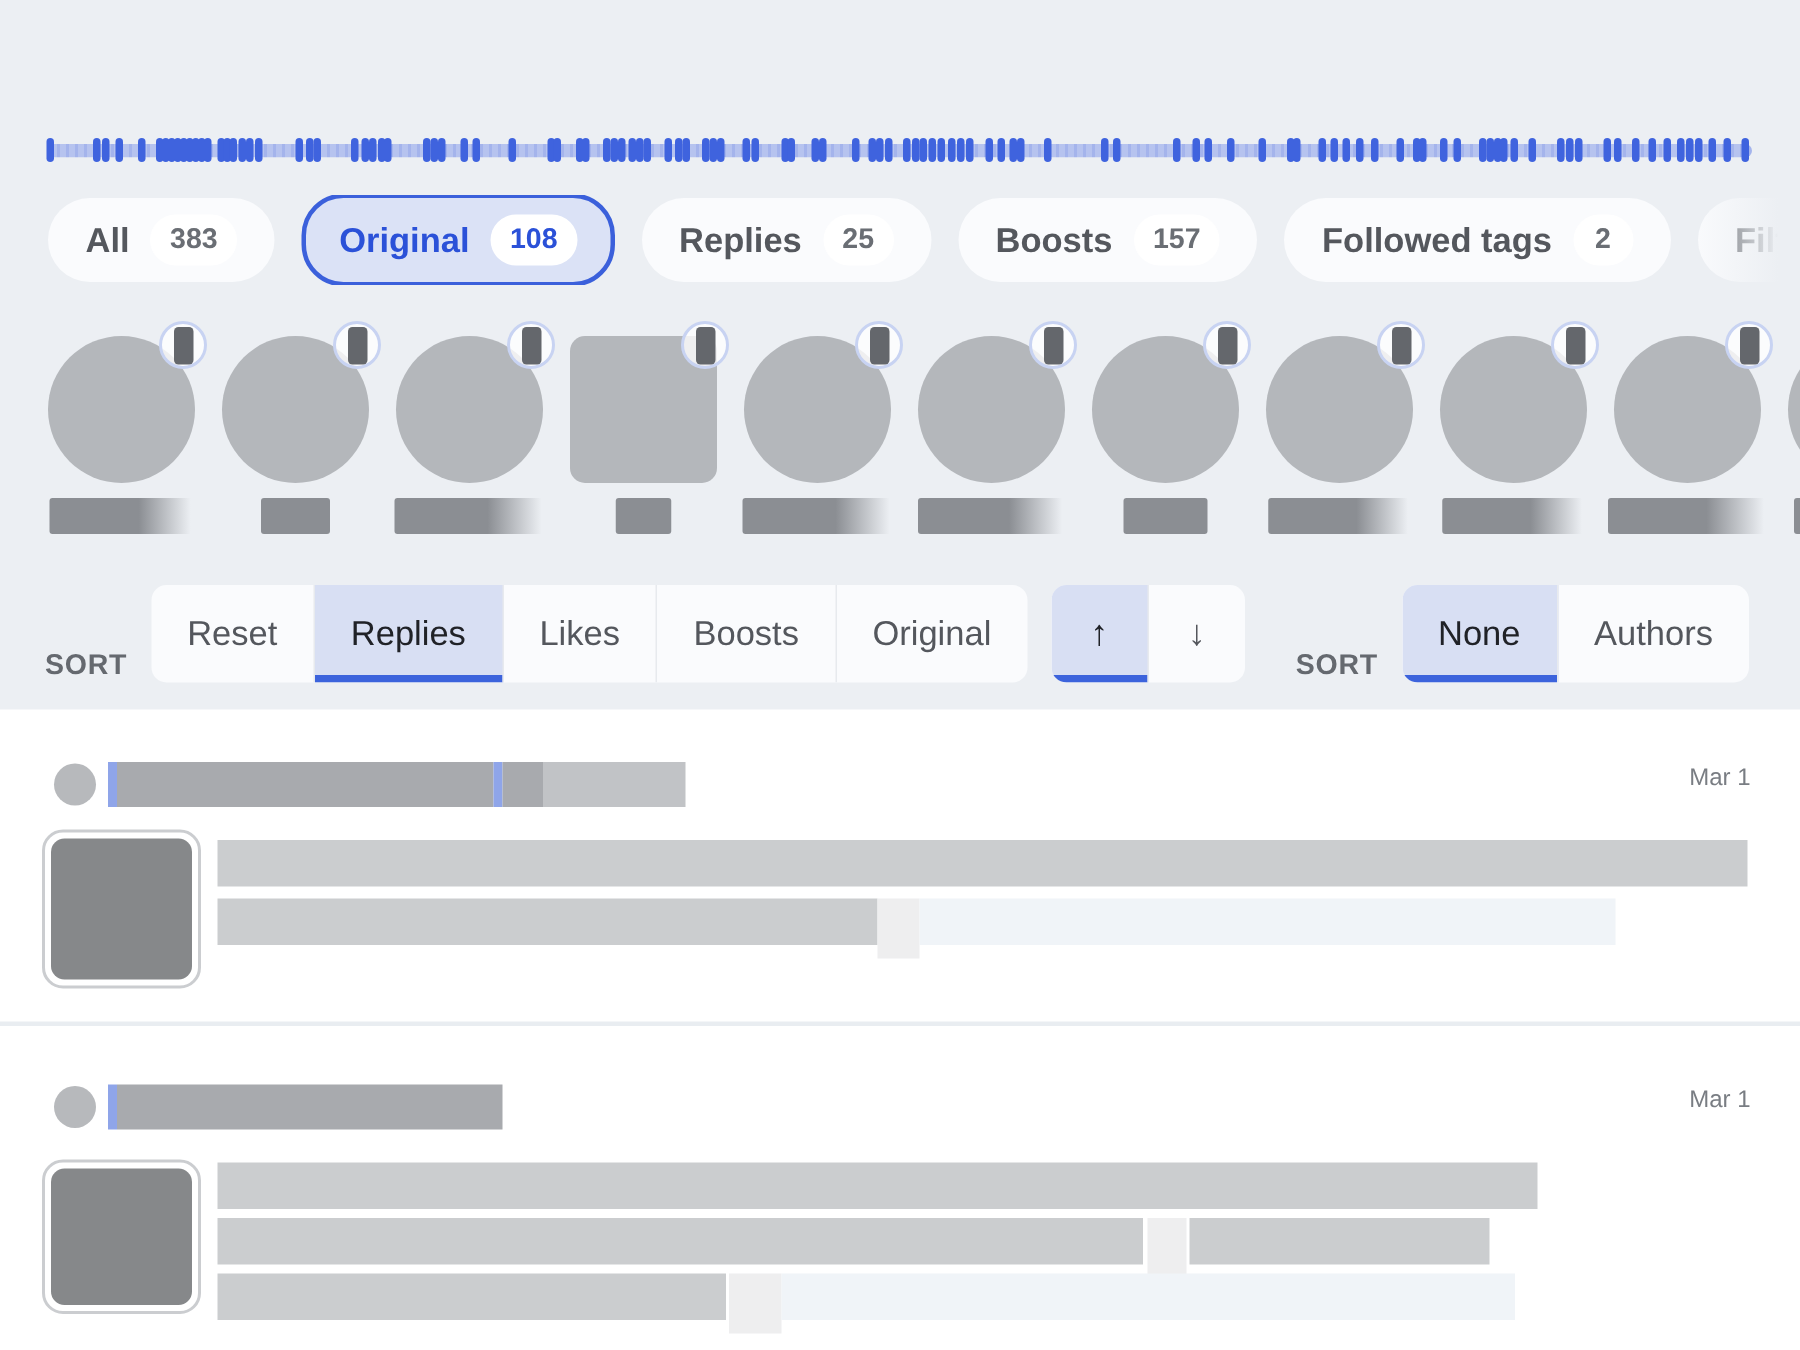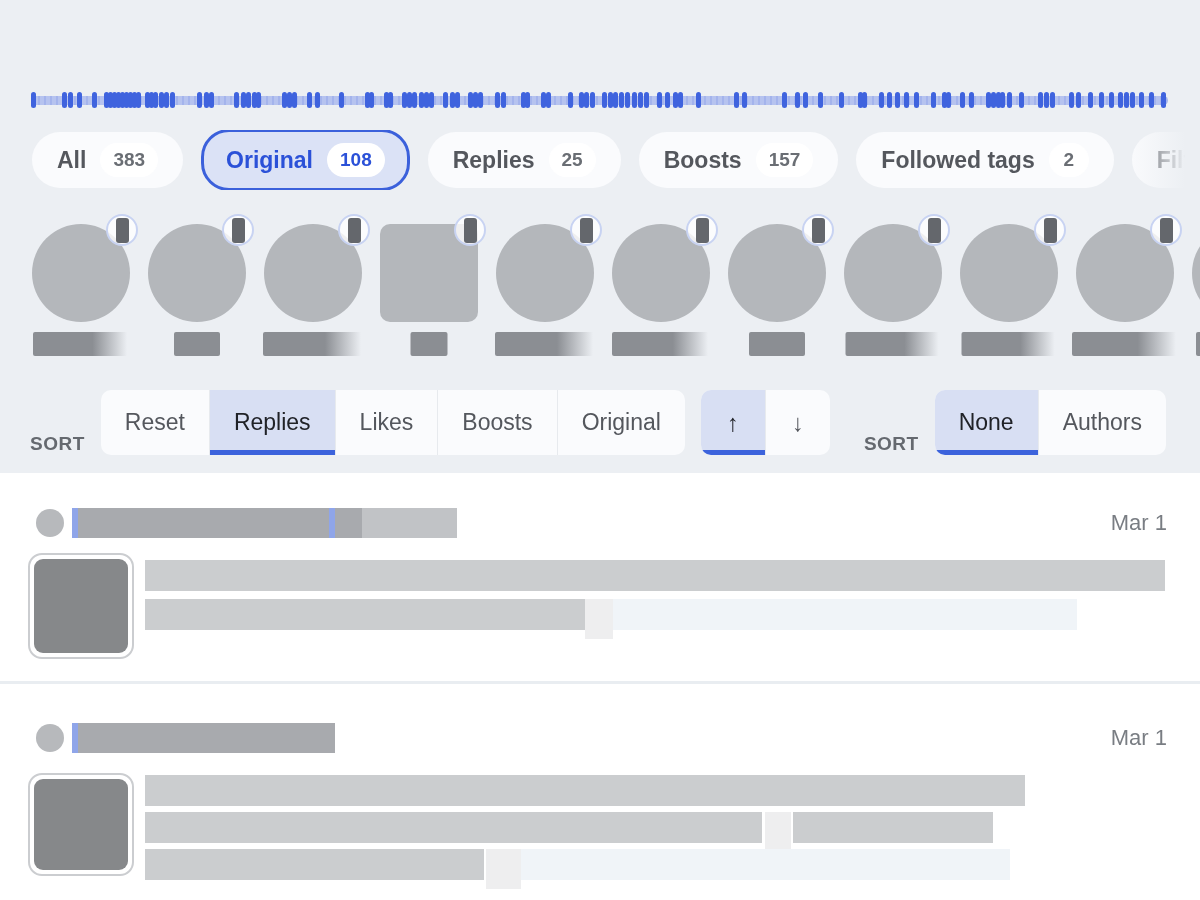--- a/index.html
+++ b/index.html
@@ -70,21 +70,21 @@
   .divider{position:absolute;top:681px;left:0;width:1200px;height:3px;background:#e9edf1;}
 
   .post{position:absolute;left:0;width:1200px;cursor:pointer;}
   .post-avatar{position:absolute;left:36px;top:1px;width:28px;height:28px;border-radius:50%;
     background:#b7b9bc;}
   .post-header{position:absolute;left:72px;top:0;height:30px;display:flex;}
   .hseg{height:30px;}
   .hseg-blue{background:var(--header_bar_blue,#8fa5e9);}
   .hseg-dark{background:var(--header_bar_dark,#a8aaae);}
   .hseg-light{background:var(--header_bar_light,#c1c3c6);}
-  .post-date{position:absolute;right:33px;top:2px;font-size:22px;color:var(--date_text,#797d83);}
+  .post-date{position:absolute;right:33px;top:2px;font-size:16px;color:var(--date_text,#797d83);}
   .post-thumb{position:absolute;left:28px;width:94px;padding:4px;background:#fff;
     border:2px solid #cbcdd0;border-radius:14px;}
   .p0 .post-thumb{top:45px;height:94px;}
   .p1 .post-thumb{top:50px;height:91px;}
   .thumb-inner{width:100%;height:100%;border-radius:9px;background:var(--thumb_fill,#86888a);}
   .post-line{position:absolute;left:145px;height:31px;display:flex;}
   .lseg{height:31px;}
   .lseg-gray{background:var(--placeholder_gray,#cbcdcf);}
   .lseg-pale{background:var(--placeholder_pale,#f0f4f8);}
   .lseg-square{background:#eeeeef;height:40px;}

